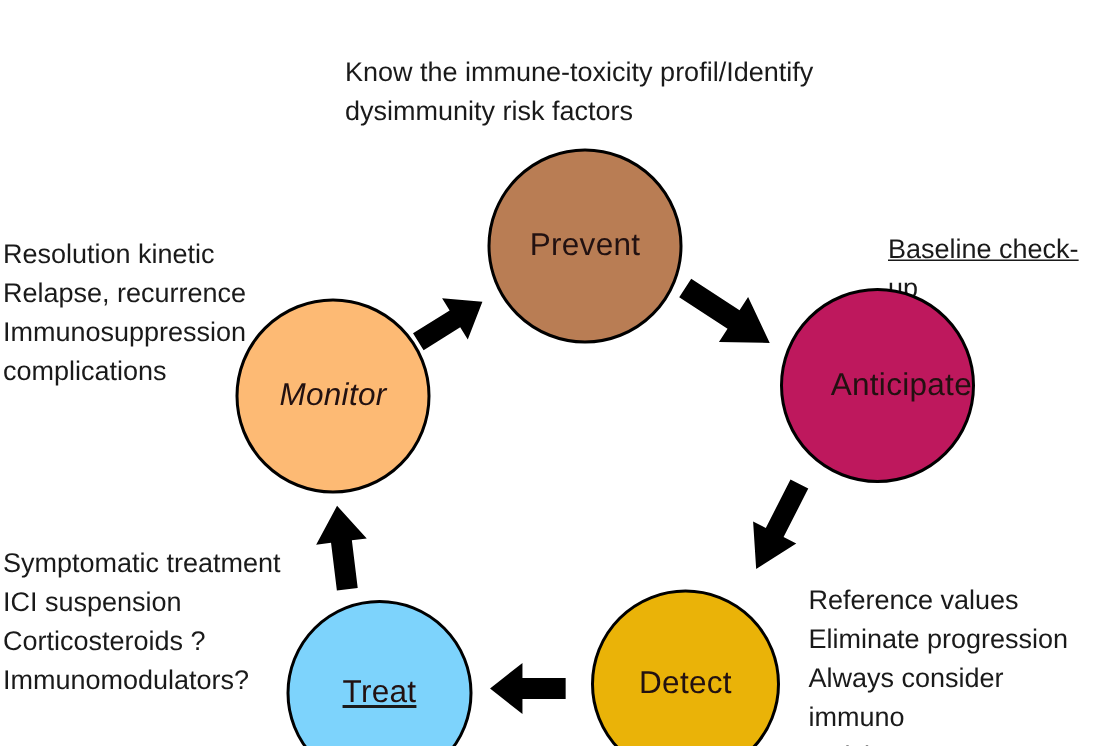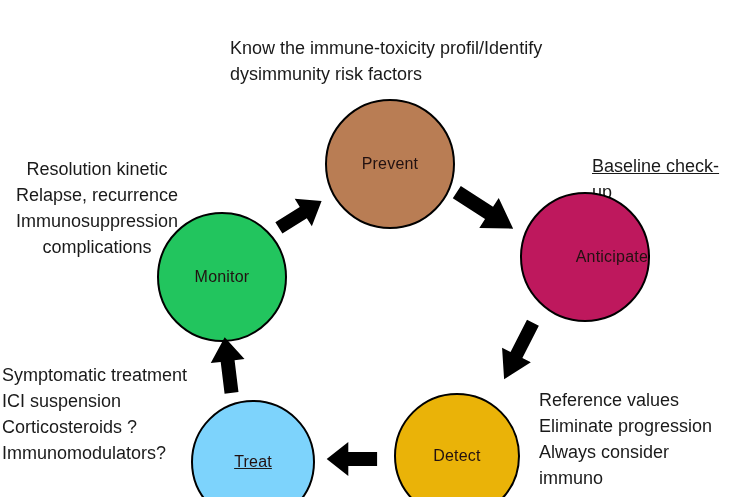--- a/index.html
+++ b/index.html
@@ -19,21 +19,21 @@
   .circle {
     position: absolute;
     border-radius: 50%;
     border: 2.5px solid #000000;
     box-sizing: border-box;
     display: flex;
     align-items: center;
     justify-content: center;
   }
   .circle-label {
-    font-size: 16px;
+    font-size: 21px;
     color: #221111;
     letter-spacing: 0.2px;
   }
   .note {
     position: absolute;
     font-size: 18px;
     line-height: 26px;
     white-space: pre-line;
     color: #1a1a1a;
   }
@@ -59,42 +59,42 @@
   <div class="note" style="left:539px; top:355px; width:195px;">Reference values
 Eliminate progression
 Always consider immuno
 toxicity</div>
 
   <div class="note" style="left:2px; top:330px; width:195px;">Symptomatic treatment
 ICI suspension
 Corticosteroids ?
 Immunomodulators?</div>
 
-  <div class="note" style="left:2px; top:124px; width:190px;text-align:center;">Resolution kinetic
+  <div class="note" style="left:2px; top:124px; width:190px;">Resolution kinetic
 Relapse, recurrence
 Immunosuppression
 complications</div>
 
   <div class="circle" style="left: 325px; top: 67px; width: 130px; height: 130px; background-color: rgb(185, 125, 84);">
     <span class="circle-label">Prevent</span>
   </div>
 
   <div class="circle" style="left: 520px; top: 160px; width: 130px; height: 130px; background-color: #be185d; justify-content: flex-end;">
     <span class="circle-label">Anticipate</span>
   </div>
 
   <div class="circle" style="left: 394px; top: 361px; width: 126px; height: 126px; background-color: #eab308;">
     <span class="circle-label">Detect</span>
   </div>
 
   <div class="circle" style="left: 191px; top: 368px; width: 124px; height: 124px; background-color: #7dd3fc; text-decoration: underline;">
     <span class="circle-label">Treat</span>
   </div>
 
-  <div class="circle" style="left: 157px; top: 180px; width: 130px; height: 130px; background-color: #22c55e;">
+  <div class="circle" style="left: 157px; top: 167px; width: 130px; height: 130px; background-color: #fdba74; font-style: italic;">
     <span class="circle-label">Monitor</span>
   </div>
 
   <div class="arrow" style="left:274px; top:163px; width:54px; height:38px; transform:rotate(-32deg);">
     <svg viewBox="0 0 60 40" preserveAspectRatio="none" aria-hidden="true">
       <polygon points="1,13 33,13 33,3 57,20 33,37 33,27 1,27" fill="#000000"></polygon>
     </svg>
   </div>
 
   <div class="arrow" style="left:450px; top:158px; width:72px; height:42px; transform:rotate(33deg);">

